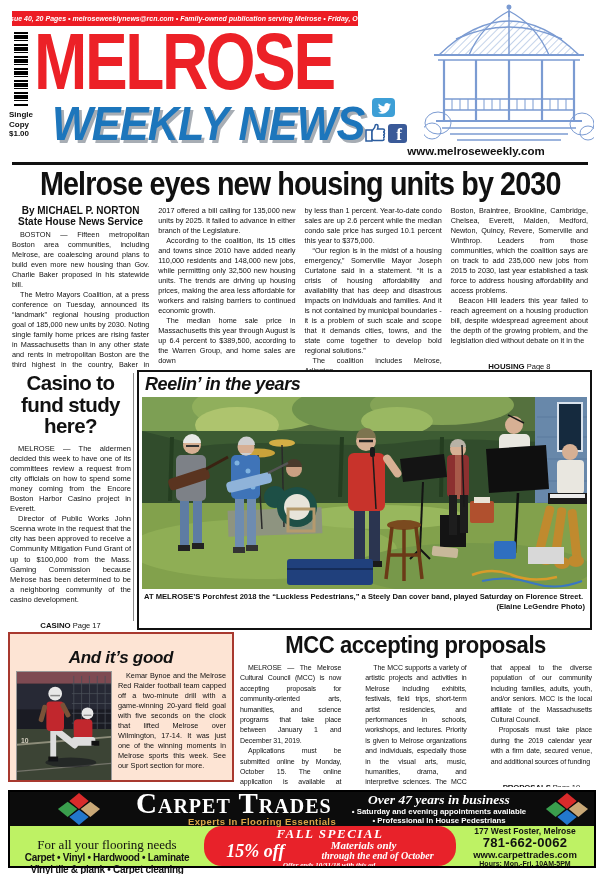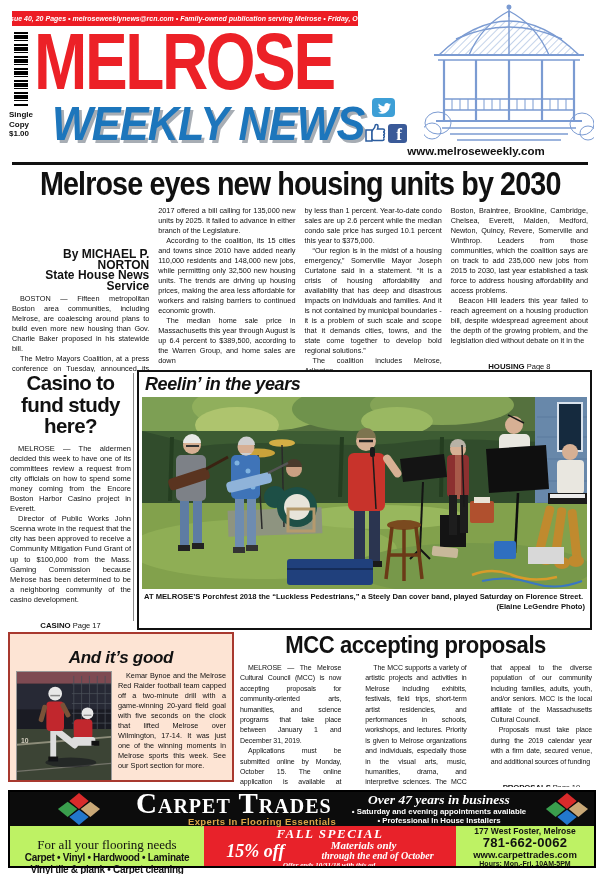--- a/index.html
+++ b/index.html
@@ -23,21 +23,21 @@
   .social{left:364px;top:98px;width:52px;height:46px;}
   
   .headline-wrap{left:0;top:165px;width:600px;text-align:center;}
   .headline{display:inline-block;font-size:33px;font-weight:bold;letter-spacing:-1px;white-space:nowrap;
     transform:scaleX(.87);transform-origin:center;}
   
   .lead{left:12px;top:206px;width:576px;height:166px;display:flex;gap:9px;overflow:hidden;}
   .lead .col{flex:1;font-size:7.3px;line-height:10px;}
   .lead p,.casino p,.mcc-cols p,.good-text p{text-align:justify;}
   p.ind{text-indent:8px;}
-  .byline{font-weight:bold;text-align:right;font-size:12px;line-height:10.5px;margin-bottom:3px;margin-top:43px;}
+  .byline{font-weight:bold;text-align:center;font-size:10px;line-height:10.5px;margin-bottom:3px;}
   .jump{text-align:center;font-size:7.5px;margin-top:16px;}
   .jump b{font-size:7.8px;}
   
   .vrule{left:133px;top:373px;width:1px;height:248px;background:#8a8a8a;}
   .casino{left:10px;top:372px;width:121px;overflow:hidden;height:258px;}
   .casino h2{font-size:20.5px;line-height:21.5px;text-align:center;letter-spacing:-.6px;margin-bottom:7px;}
   .casino p{font-size:7.5px;line-height:10.1px;}
   
   .reelin{left:137px;top:370px;width:455px;height:260px;border:2px solid #111;padding:2px 3px;background:#fff;}
   .reelin h2{font-size:18px;font-style:italic;letter-spacing:-.4px;margin:0 0 2px 3px;}
@@ -66,21 +66,21 @@
     font-weight:bold;font-size:29px;letter-spacing:1px;line-height:29px;white-space:nowrap;}
   .ad-tag{position:absolute;left:126px;top:24px;width:252px;text-align:center;color:#d9a64a;
     font-size:9.5px;font-weight:bold;letter-spacing:.4px;}
   .ad-rblock{position:absolute;left:322px;top:0;width:214px;text-align:center;}
   .ad-years{font-family:"Liberation Serif",serif;font-style:italic;font-weight:bold;font-size:13.5px;line-height:15px;}
   .ad-bul{font-size:7.8px;font-weight:bold;line-height:9px;white-space:nowrap;}
   .ad-bottom{height:40px;display:flex;}
   .ad-left{width:194px;text-align:center;padding-top:12px;}
   .fl-title{font-family:"Liberation Serif",serif;font-size:13px;line-height:14px;}
   .fl-line{font-size:10px;font-weight:bold;line-height:11.5px;letter-spacing:-.3px;white-space:nowrap;}
-  .ad-mid{width:252px;background:#e8222a;color:#fff;text-align:center;font-family:"Liberation Serif",serif;overflow:hidden;}
+  .ad-mid{width:252px;background:#e8222a;color:#fff;text-align:center;font-family:"Liberation Serif",serif;overflow:hidden;border-radius:18px;}
   .fs-title{font-weight:bold;font-style:italic;font-size:13px;line-height:13px;letter-spacing:1.5px;margin-top:1px;}
   .fs-row{display:flex;justify-content:center;align-items:center;gap:9px;line-height:1;}
   .fs-pct{font-size:18px;font-weight:bold;font-style:italic;}
   .fs-mat1{font-size:11px;font-weight:bold;font-style:italic;line-height:11px;}
   .fs-mat2{font-size:10px;font-weight:bold;font-style:italic;line-height:10px;padding-left:28px;}
   .fs-fine{font-size:7px;font-weight:bold;font-style:italic;line-height:7.2px;margin-top:1px;}
   .ad-right{flex:1;text-align:center;overflow:hidden;}
   .ar-addr{font-size:8.5px;font-weight:bold;line-height:9px;margin-top:1px;}
   .ar-phone{font-size:13px;font-weight:bold;line-height:13.5px;letter-spacing:.3px;}
   .ar-web{font-size:9.5px;font-weight:bold;line-height:10px;}
@@ -411,21 +411,21 @@
       <polygon points="50,0 73,19 50,38 27,19" fill="#d92b2b"></polygon>
       <polygon points="77,21 100,38 77,57 54,38" fill="#c9a877"></polygon>
       <polygon points="50,40 73,57 50,76 27,57" fill="#2277cc"></polygon>
       <polygon points="23,21 46,38 23,57 0,38" fill="#3a9e4d"></polygon>
     </svg>
     <div class="ad-title">Carpet Trades</div>
     <div class="ad-tag">Experts In Flooring Essentials</div>
     <div class="ad-rblock">
       <div class="ad-years">Over 47 years in business</div>
       <div class="ad-bul">• Saturday and evening appointments available</div>
-      <div class="ad-bul">• Professional In House Installers</div>
+      <div class="ad-bul">• Professional In House Pedestrians</div>
     </div>
     <svg class="ad-logo-r" width="46" height="32" viewBox="0 0 100 76">
       <polygon points="50,0 73,19 50,38 27,19" fill="#d92b2b"></polygon>
       <polygon points="77,21 100,38 77,57 54,38" fill="#c9a877"></polygon>
       <polygon points="50,40 73,57 50,76 27,57" fill="#2277cc"></polygon>
       <polygon points="23,21 46,38 23,57 0,38" fill="#3a9e4d"></polygon>
     </svg>
   </div>
   <div class="ad-bottom">
     <div class="ad-left">

